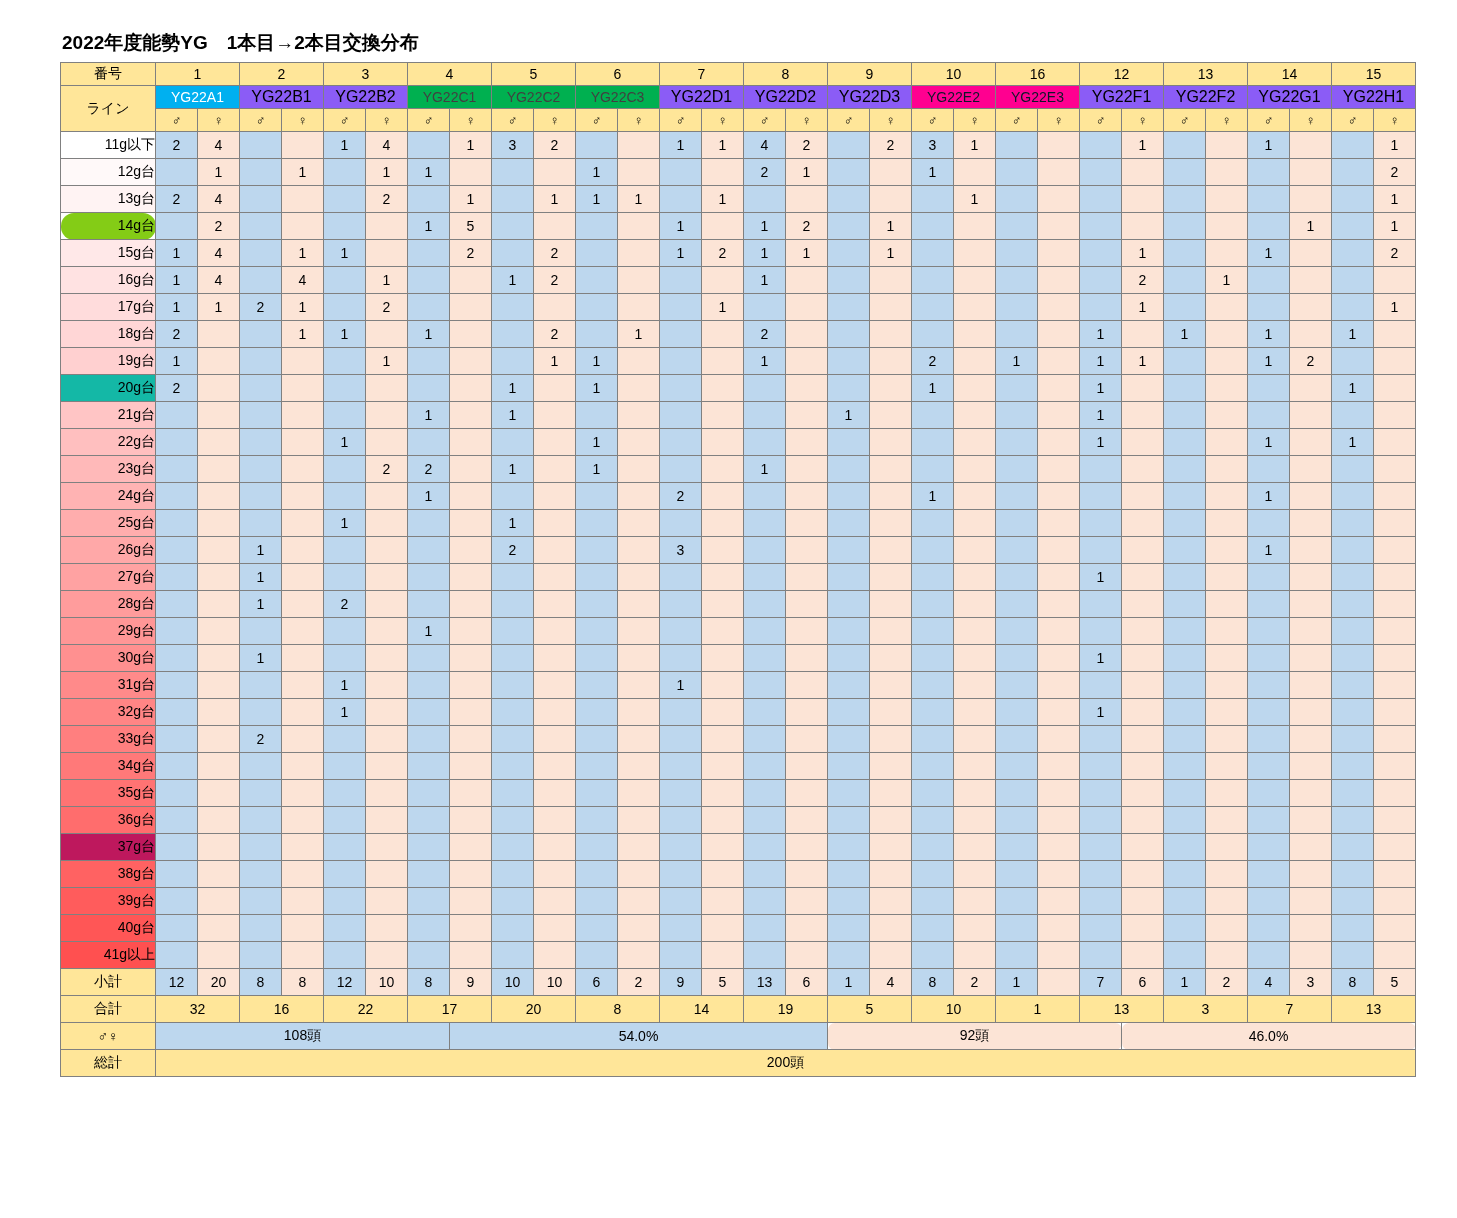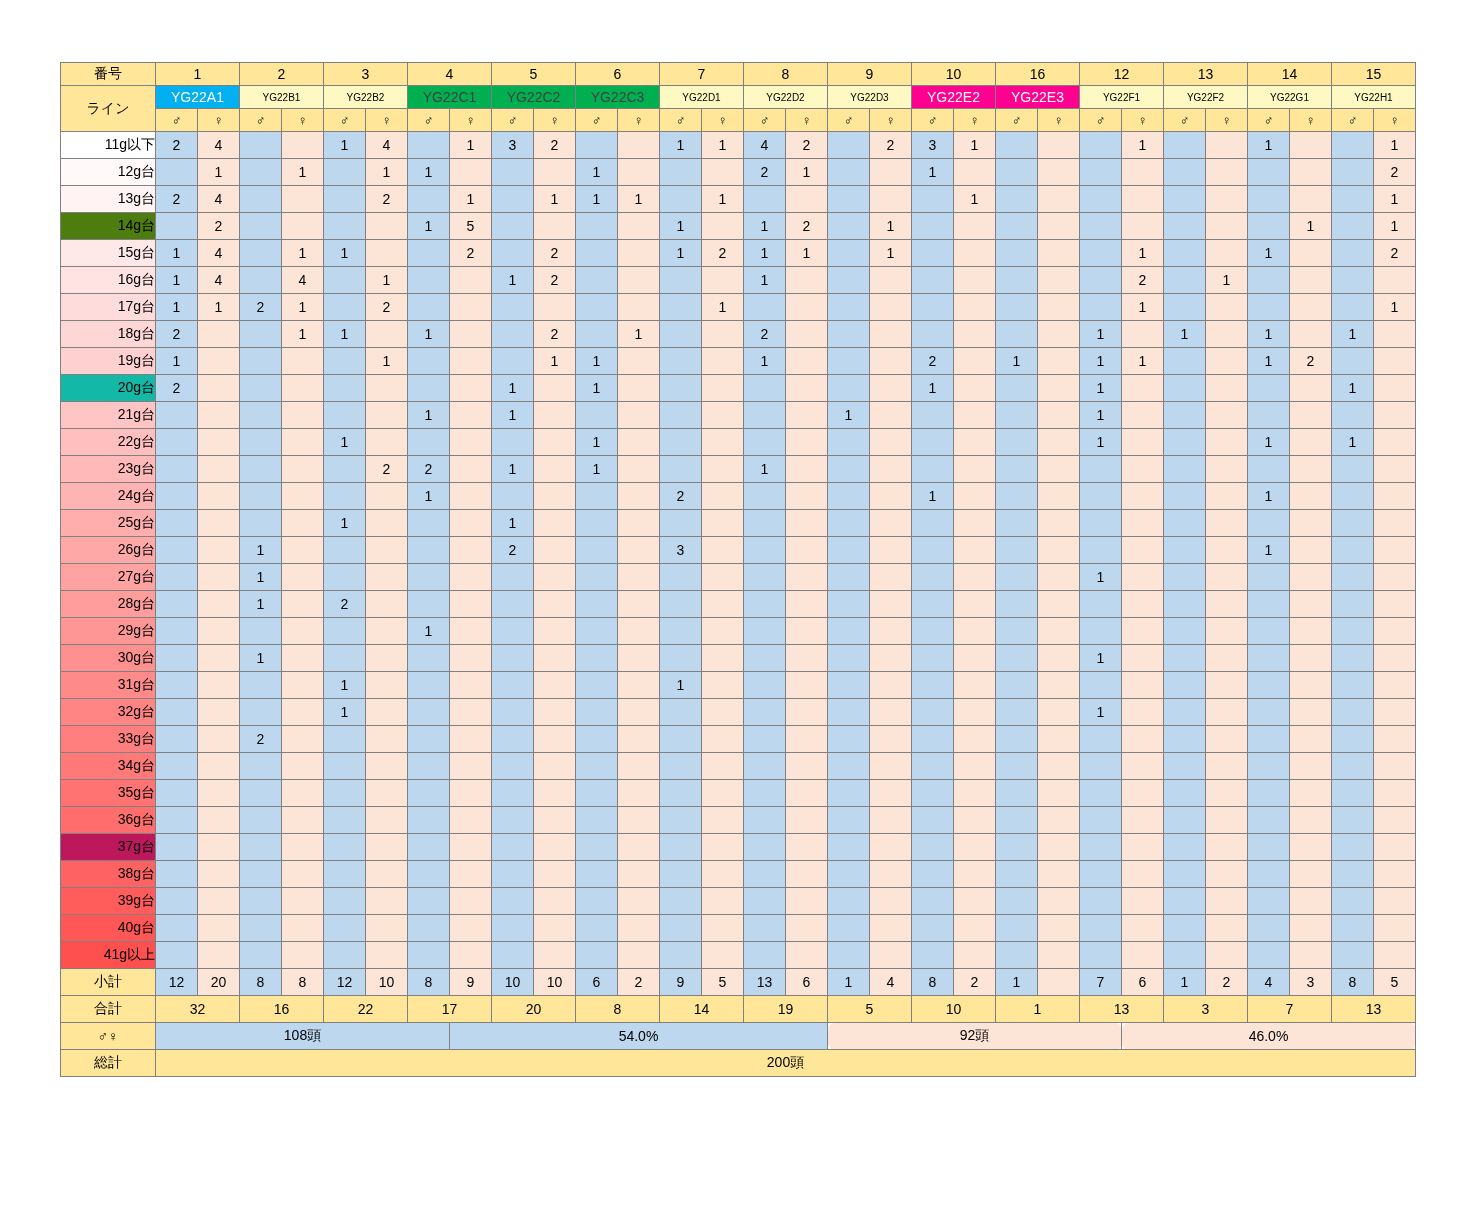--- a/index.html
+++ b/index.html
@@ -13,40 +13,41 @@
   col.hdr{width:95px;}
   col.dat{width:42px;}
   tr.hdrrow td{height:22px;}
   tr.datarow td{height:26px;}
   .lbl{background:#ffe699;font-size:14px;}
   .numhdr{background:#ffe699;}
   .linehdr{background:#ffe699;}
   .sexhdr{background:#ffe699;font-size:13px;}
   .line-blue{background:#00b0f0;color:#ffffff;font-size:14px;}
   .line-green{background:#00b050;color:#404040;font-size:14px;}
-  .line-pink{background:#ff0090;color:#ffffff;font-size:14px;}
-  .line-plain{background:#fef9c3;color:#000;font-size:10px;}
+  .line-pink{background:#ff0090;color:#0f172a;font-size:14px;}
+  .line-plain{background:#8b5cf6;color:#000;font-size:16px;}
   .cell-m{background:#bdd7ee;}
   .cell-f{background:#fce4d6;}
   .rowlabel{text-align:right;font-size:14px;}
   .sub{background:#ffe699;}
   .tot{background:#ffe699;}
   .sumcell-m{background:#bdd7ee;}
   .sumcell-f{background:#fce4d6;}
   .totcell{background:#ffe699;}
   .pct-m{background:#bdd7ee;}
   .pct-f{background:#fce4d6;border-radius:7px;}
   .grand{background:#ffe699;}
   .lbl-left{background:#ffe699;text-align:center;}
 </style>
 </head>
 <body>
 
 <div id="page">
 
+  <div id="title">2022年度能勢YG　1本目→2本目交換分布</div>
 
   <div id="tablewrap">
     <table>
       <colgroup id="cols">
           <col class="hdr">
           <col class="dat">
           <col class="dat">
           <col class="dat">
           <col class="dat">
           <col class="dat">
@@ -238,21 +239,21 @@
             <td class="cell-m"></td>
             <td class="cell-f"></td>
             <td class="cell-m"></td>
             <td class="cell-f"></td>
             <td class="cell-m"></td>
             <td class="cell-f"></td>
             <td class="cell-m"></td>
             <td class="cell-f">1</td>
           </tr>
           <tr class="datarow">
-            <td class="rowlabel" style="background: #4d7c0f;">14g台</td>
+            <td class="rowlabel" style="background: #84cc16; border-radius: 13px;">14g台</td>
             <td class="cell-m"></td>
             <td class="cell-f">2</td>
             <td class="cell-m"></td>
             <td class="cell-f"></td>
             <td class="cell-m"></td>
             <td class="cell-f"></td>
             <td class="cell-m">1</td>
             <td class="cell-f">5</td>
             <td class="cell-m"></td>
             <td class="cell-f"></td>

